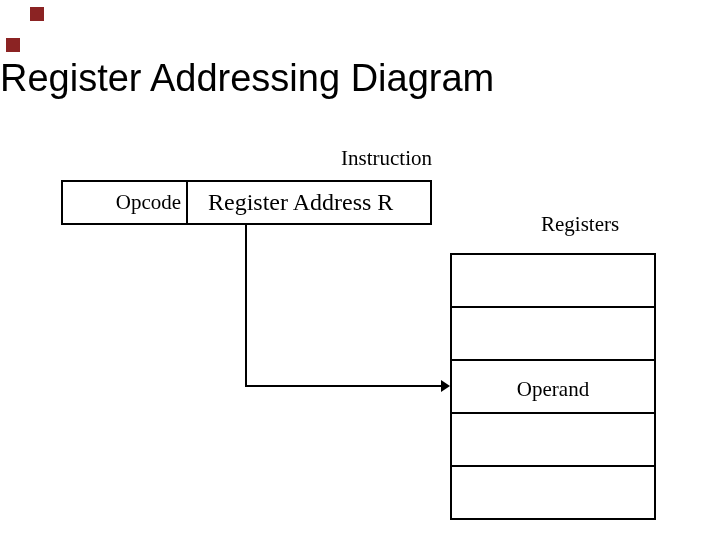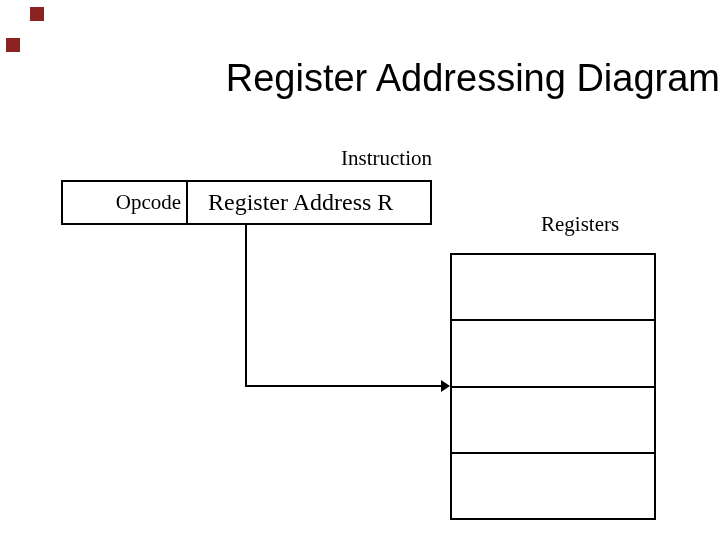--- a/index.html
+++ b/index.html
@@ -23,21 +23,21 @@
     background: #8B2323;
   }
   .decor-square.top { left: 30px; top: 7px; }
   .decor-square.left { left: 6px; top: 38px; }
 
   .slide-title {
     position: absolute;
     left: 0;
     top: 57px;
     width: 720px;
-    text-align: right;
+    text-align: left;
     font-family: "Liberation Sans", "DejaVu Sans", sans-serif;
     font-size: 38px;
     line-height: 1.15;
     white-space: nowrap;
   }
 
   .instruction-label {
     position: absolute;
     left: 61px;
     top: 146px;
@@ -165,20 +165,23 @@
   <div class="registers-label">Registers</div>
 
   <div class="registers-box">
     <div class="register-row">
       <span></span>
     </div>
     <div class="register-row">
       <span></span>
     </div>
     <div class="register-row">
+      <span>Operand</span>
+    </div>
+    <div class="register-row">
       <span></span>
     </div>
     <div class="register-row">
       <span></span>
     </div>
   </div>
 
 </div>
 
 </body></html>

